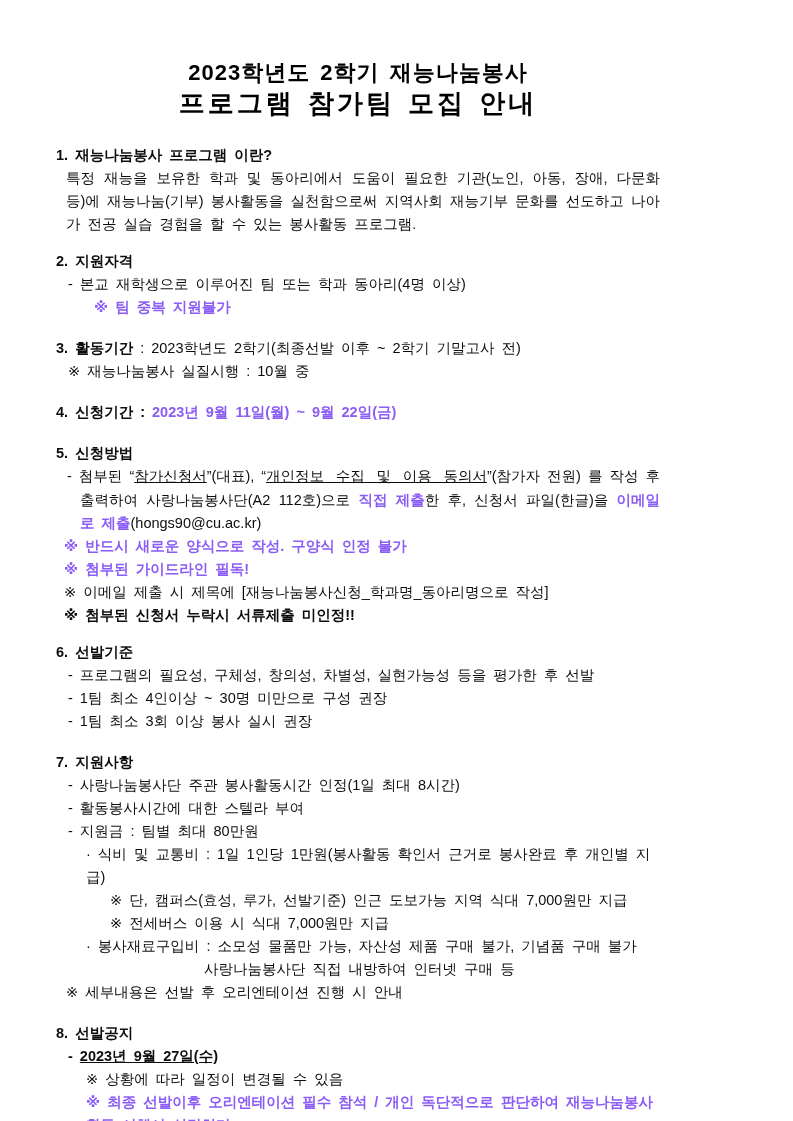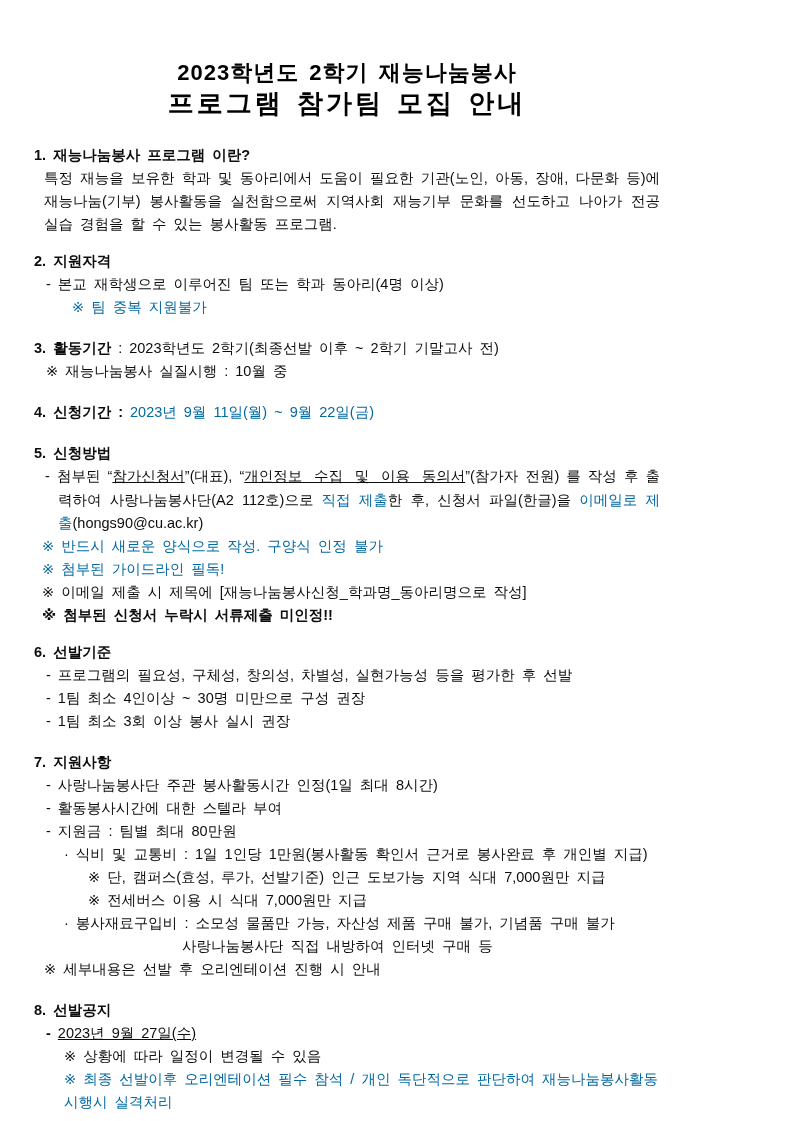--- a/index.html
+++ b/index.html
@@ -1,38 +1,38 @@
 <!DOCTYPE html>
 <html><head>
 <meta charset="utf-8">
 <style>
   html,body { margin:0; padding:0; background:#ffffff; }
   .page {
     position:relative;
     width:710px; height:1121px;
     background:#ffffff;
     box-sizing:border-box;
-    padding:58px 50px 0 34px;
+    padding:58px 50px 0 56px;
     overflow:hidden;
     font-family:"Liberation Sans","DejaVu Sans",sans-serif;
     font-size:14.5px;
     line-height:23px;
     color:#0d0d0d;
     word-spacing:3px;
   }
   .doc-title { text-align:center; margin-bottom:24px; color:#000; }
   .doc-title .t1 { font-size:22px; font-weight:700; line-height:29px; letter-spacing:1px; }
   .doc-title .t2 { font-size:26px; font-weight:700; line-height:33px; letter-spacing:3px; }
   .section { margin-bottom:14px; }
   .section.gap-lg { margin-bottom:18px; }
   .sec-head { font-weight:700; }
   .b   { font-weight:700; }
-  .redb{ color:#0369a1; font-weight:400; }
+  .redb{ color:#8b5cf6; font-weight:700; }
   .u   { text-decoration:underline;font-family:Liberation Mono, monospace; }
-  .ub  { text-decoration:underline; font-weight:400; }
+  .ub  { text-decoration:underline; font-weight:700; }
   .just{ text-align:justify; word-break:break-all; }
   .ind-body { padding-left:10px; }
   .ind1     { padding-left:12px; }
   .ind1-note{ padding-left:38px; }
   .note0    { padding-left:8px;  }
   .hang     { padding-left:24px; text-indent:-13px; }
   .ex-line  { padding-left:46px; }
   .sub      { padding-left:30px; }
   .subnote  { padding-left:54px; }
   .sub2cont { padding-left:148px; }

